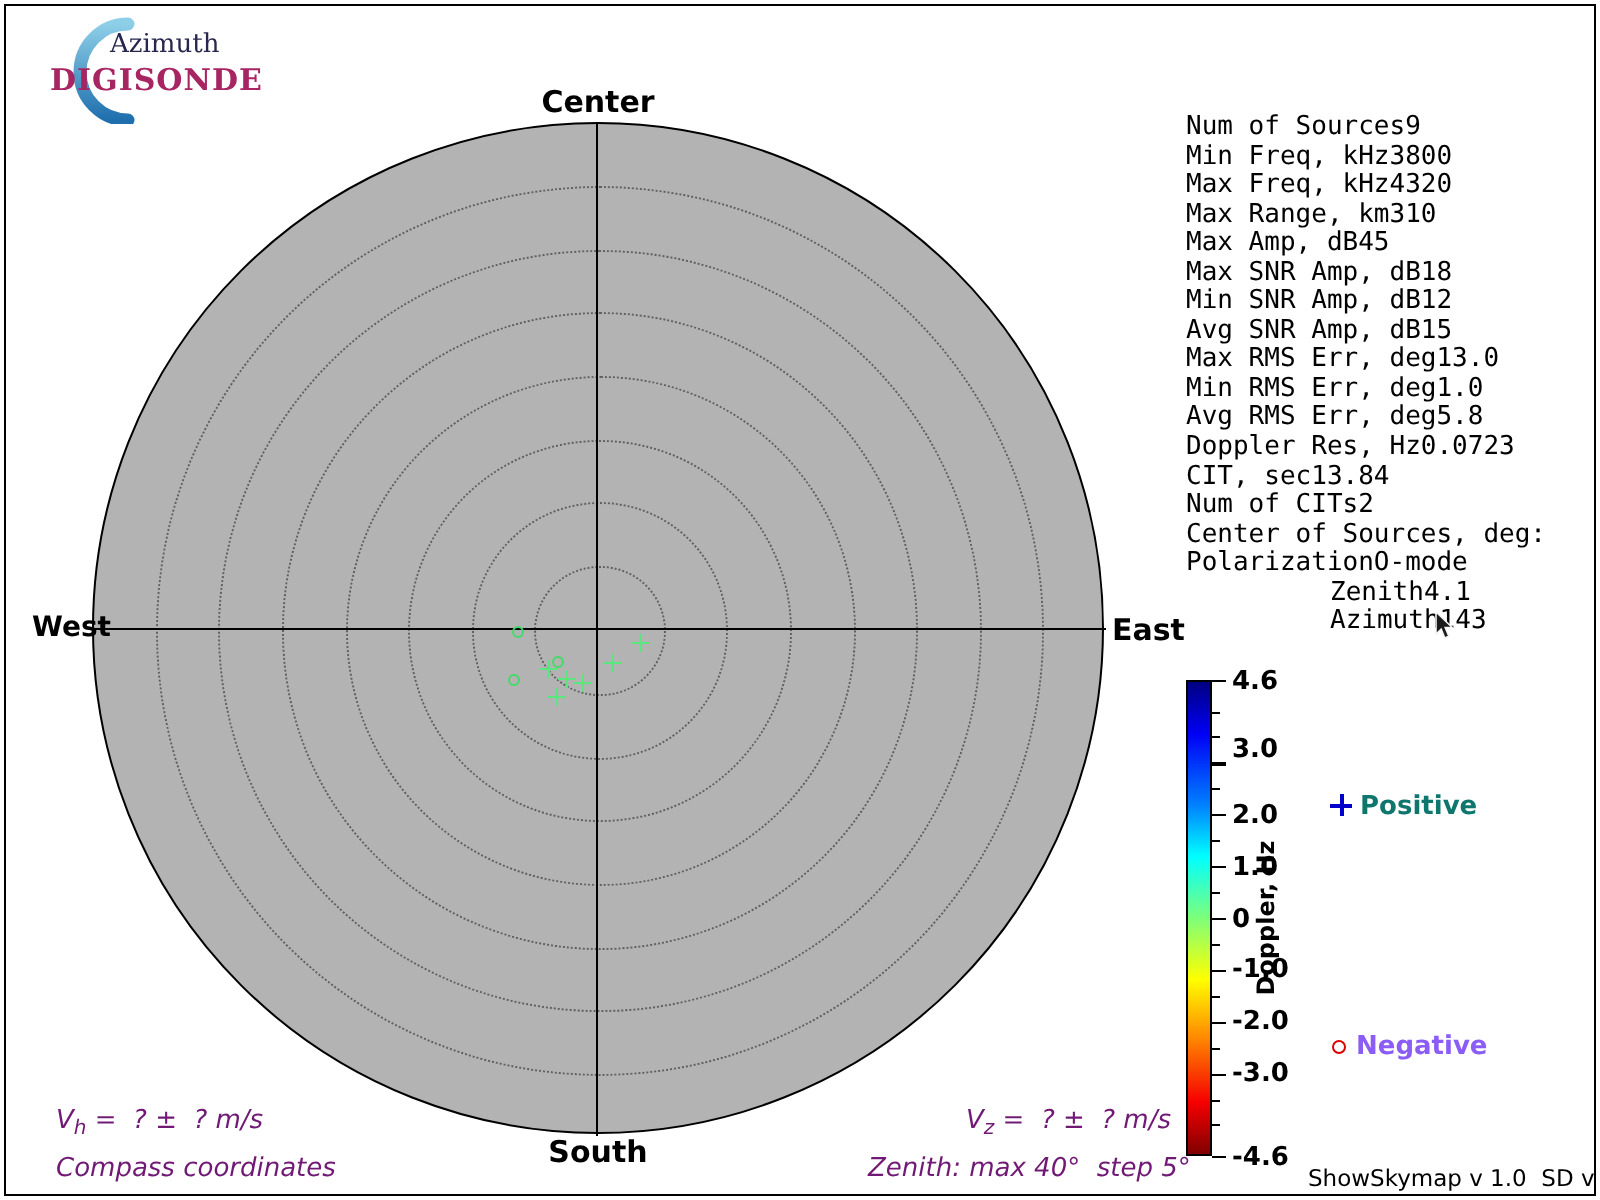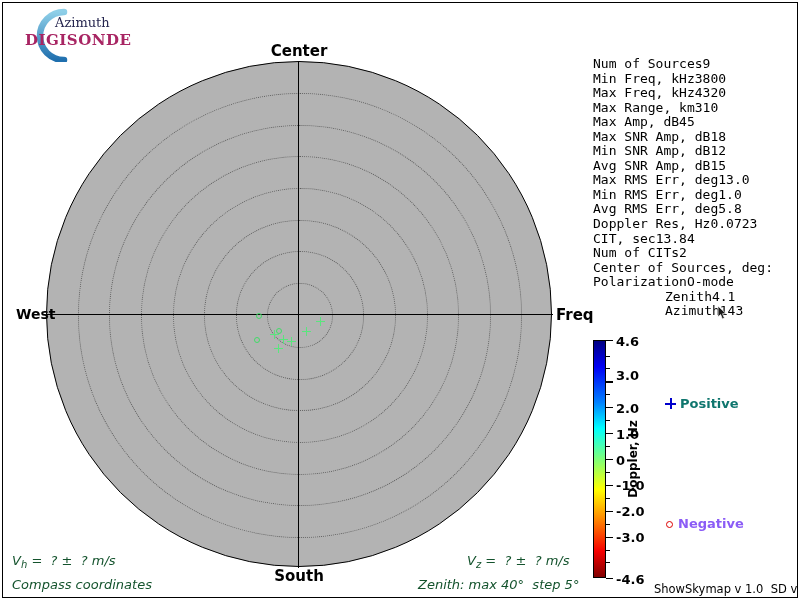--- a/index.html
+++ b/index.html
@@ -57,21 +57,21 @@
   #leg-pos{left:665px;top:396px;color:#0f766e;}
   #leg-neg{left:666px;top:516px;color:#8b5cf6;}
   .leg-plus{position:relative;display:inline-block;width:11px;height:11px;margin-right:4px;top:1px;}
   .leg-plus i{position:absolute;background:#0000cc;}
   .leg-plus .h{left:0;top:5px;width:11px;height:1.6px;}
   .leg-plus .v{left:5px;top:0;width:1.6px;height:11px;}
   .leg-circ{display:inline-block;width:7px;height:7px;border:1.6px solid #dd0000;border-radius:50%;
             margin-right:5px;box-sizing:border-box;}
 
   
-  .foot{position:absolute;font-style:italic;font-size:13px;white-space:pre;color:#14532d;}
+  .foot{position:absolute;font-style:italic;font-size:13px;white-space:pre;color:#701a75;margin-left:16px;}
   #vh{left:12px;top:553px;}
   #compassnote{left:12px;top:577px;}
   #vz{left:467px;top:553px;}
   #zenithnote{left:418px;top:577px;}
   #version{position:absolute;left:654px;top:582px;font-size:11.5px;white-space:pre;color:#000;}
   .vsub{font-size:10px;vertical-align:-3px;font-style:italic;}
 
   #cursor{position:absolute;left:717px;top:306px;}
 </style>
 </head>
@@ -153,21 +153,21 @@
         <i class="pv" style="background: rgb(90, 229, 125);"></i>
       </div>
       <div class="pt" style="left: 301.5px; top: 326.5px; width: 9px; height: 9px;">
         <i class="ph" style="background: rgb(90, 229, 125);"></i>
         <i class="pv" style="background: rgb(90, 229, 125);"></i>
       </div>
     </div>
   <div id="north" class="compass">Center</div>
   <div id="south" class="compass">South</div>
   <div id="west" class="compass">West</div>
-  <div id="east" class="compass">Freq</div>
+  <div id="east" class="compass">East</div>
 
   <div id="cbar"></div>
   <div id="cbticks">
       <div class="cbtick" style="left: 606px; top: 340px; width: 7px;"></div>
       <div class="cblabel" style="left: 616px; top: 340.5px;">4.6</div>
       <div class="cbtick" style="left: 606px; top: 381.391px; width: 7px;"></div>
       <div class="cblabel" style="left: 616px; top: 375px;">3.0</div>
       <div class="cbtick" style="left: 606px; top: 407.261px; width: 7px;"></div>
       <div class="cblabel" style="left: 616px; top: 407.761px;">2.0</div>
       <div class="cbtick" style="left: 606px; top: 433.13px; width: 7px;"></div>

